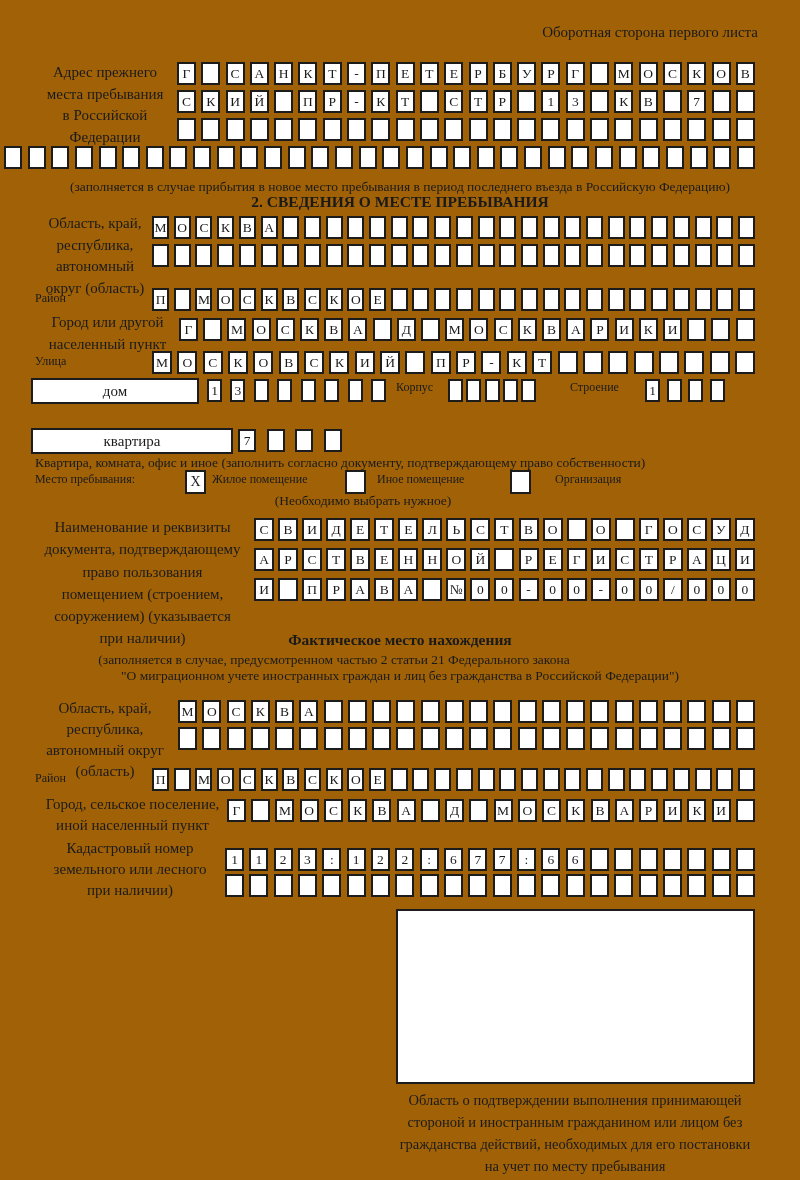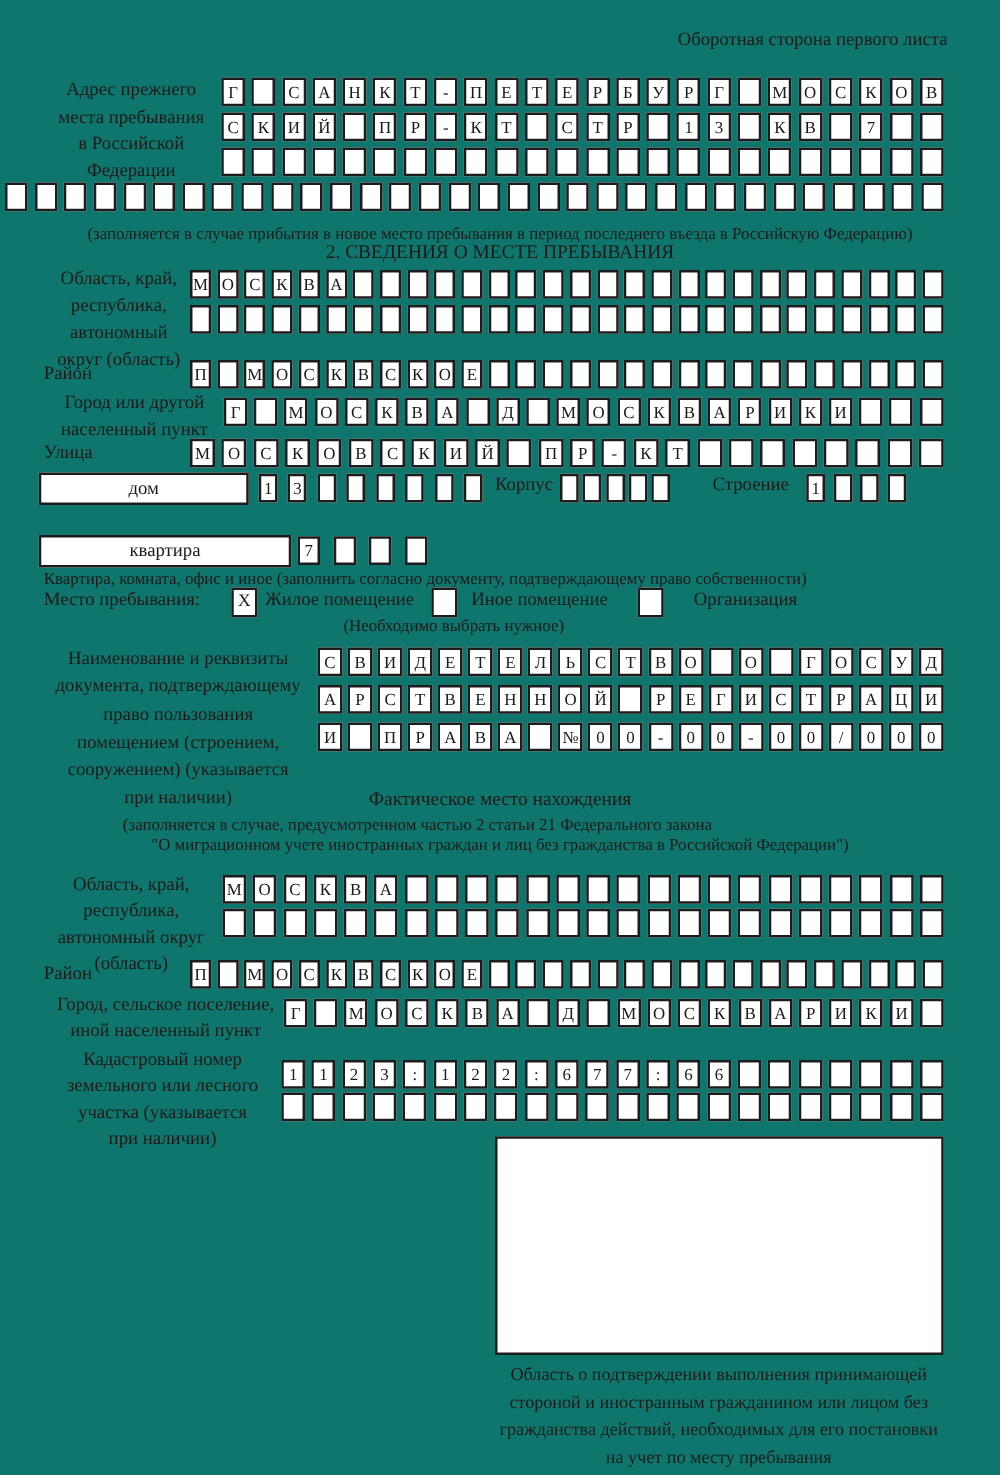--- a/index.html
+++ b/index.html
@@ -1,39 +1,39 @@
 <!DOCTYPE html>
 <html><head>
 <meta charset="utf-8">
 <style>
   html,body { margin:0; padding:0; background:#ffffff; }
   .page {
-    position:relative; width:800px; height:1180px; background:#0f766e;
+    position:relative; width:800px; height:1180px; background:#a16207;
     font-family:"Liberation Serif", serif; color:#1a1a1a; overflow:hidden;
   }
   .lbl { position:absolute; font-size:15px; line-height:21.5px; }
   .lbl div { white-space:nowrap;text-align:center; }
   .boxrow { position:absolute; display:flex; justify-content:space-between; height:23px; }
   .cbox {
     width:var(--bw,19px); height:23px; box-sizing:border-box;
     border:2px solid #1c1c1c; display:flex; align-items:center; justify-content:center;
     font-size:13.5px; background:#fff;
   }
   .bigcell {
     position:absolute; height:26px; box-sizing:border-box; border:2px solid #1c1c1c;
     display:flex; align-items:center; justify-content:center; font-size:15px; background:#fff;
   }
   .cb {
     position:absolute; width:21px; height:24px; box-sizing:border-box; border:2px solid #1c1c1c;
     display:flex; align-items:center; justify-content:center; font-size:14px; background:#fff;
   }
-  .ilabel { position:absolute; font-size:15px; white-space:nowrap; }
+  .ilabel { position:absolute; font-size:12px; white-space:nowrap; }
   .note { position:absolute; font-size:13.5px; white-space:nowrap; }
   .center { text-align:center; }
-  .title { position:absolute; left:0; width:800px; text-align:center; font-weight:normal; font-size:15.5px; }
+  .title { position:absolute; left:0; width:800px; text-align:center; font-weight:bold; font-size:15.5px; }
   .sidenote { position:absolute; top:24px; right:42px; font-size:15px; }
   .stampbox { position:absolute; box-sizing:border-box; border:2px solid #1c1c1c; background:#fff; }
   .caption { position:absolute; font-size:14.5px; line-height:22px; text-align:center; }
 </style>
 </head>
 <body>
 
 <div class="page">
 
   <div class="sidenote">Оборотная сторона первого листа</div>
@@ -561,21 +561,20 @@
       <div class="cbox">Р</div>
       <div class="cbox">И</div>
       <div class="cbox">К</div>
       <div class="cbox">И</div>
       <div class="cbox"></div>
     </div>
 
   <div class="lbl" style="left:35px;top:838px;width:190px;line-height:21px">
       <div>Кадастровый номер</div>
       <div>земельного или лесного</div>
-      <div>участка (указывается</div>
       <div>при наличии)</div>
     </div>
   <div class="boxrow" style="left:225px;top:848px;width:530px;--bw:19px">
       <div class="cbox">1</div>
       <div class="cbox">1</div>
       <div class="cbox">2</div>
       <div class="cbox">3</div>
       <div class="cbox">:</div>
       <div class="cbox">1</div>
       <div class="cbox">2</div>

